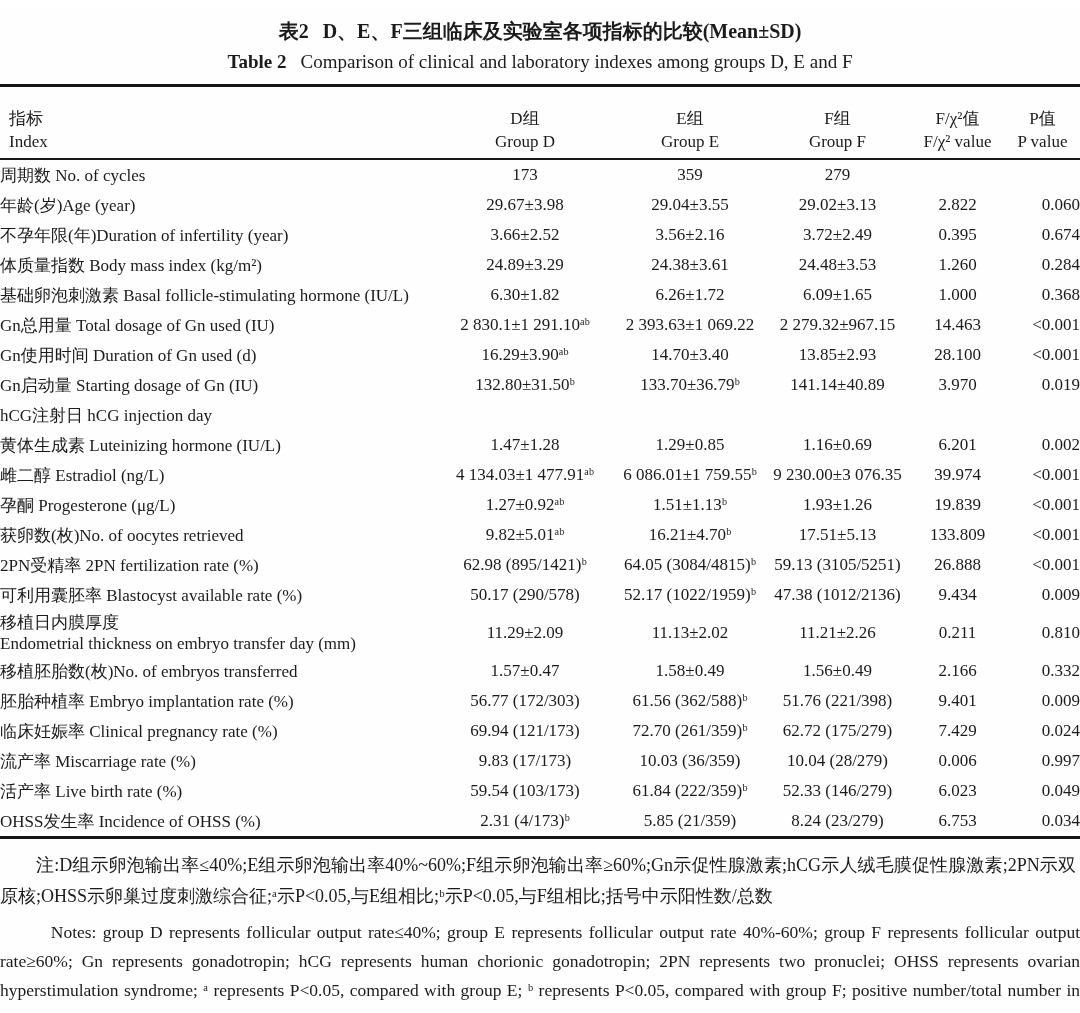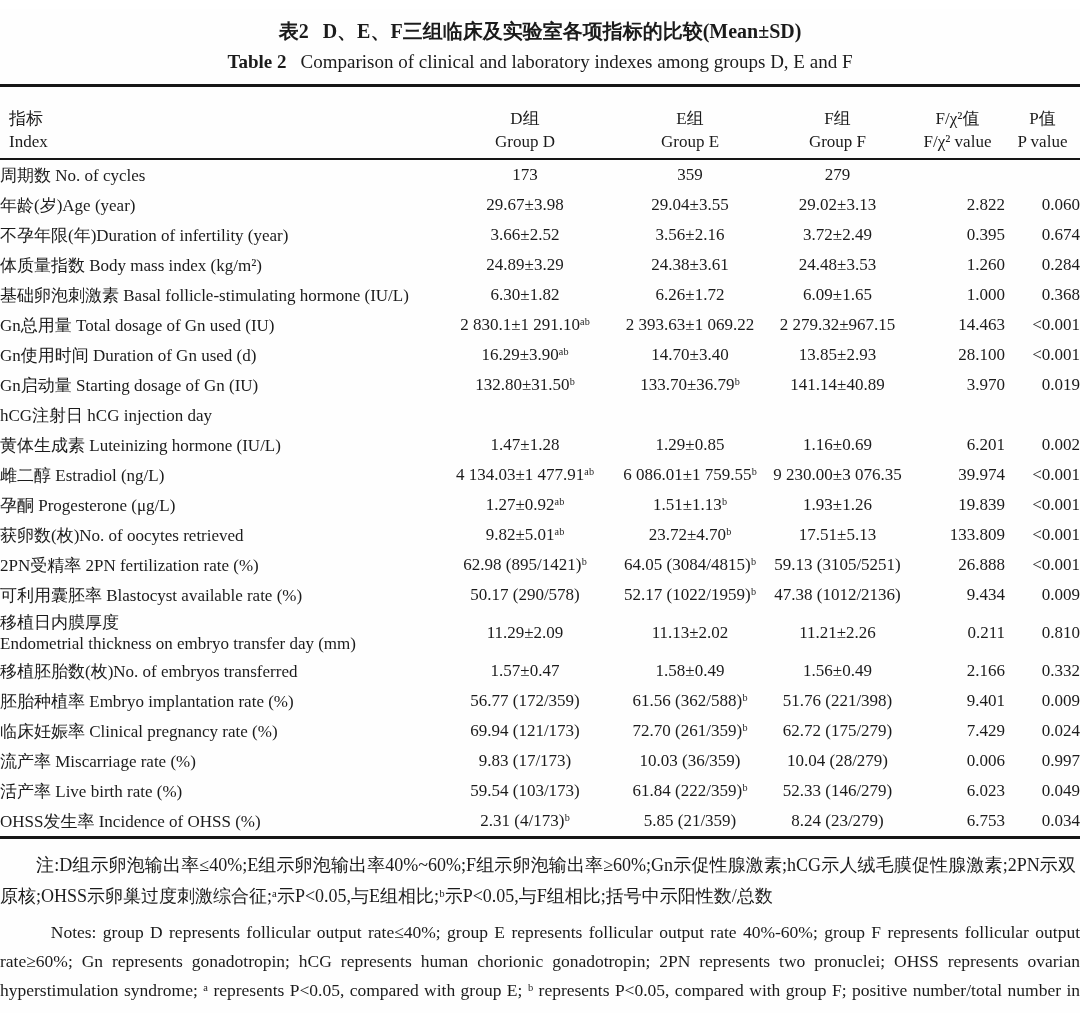--- a/index.html
+++ b/index.html
@@ -54,21 +54,21 @@
     height:30px;
   }
   td.c-label{
     text-align:left;
     padding-left:9px;
     white-space:pre-line;
     line-height:21px;
   }
   td.c-label.indent{}
   td.c-val{text-align:center;}
-  td.c-stat{text-align:right;padding-right:16px;}
+  td.c-stat{text-align:center;padding-right:16px;}
   td.c-p{text-align:right;padding-right:7px;}
   tr.tall td{height:46px;}
   .note-zh{
     margin:11px 4px 0 0;
     font-size:18px;
     line-height:31px;
     text-indent:2em;
     text-align:justify;
   }
   .note-en{
@@ -223,21 +223,21 @@
           <td class="c-label indent">孕酮 Progesterone (μg/L)</td>
           <td class="c-val">1.27±0.92ᵃᵇ</td>
           <td class="c-val">1.51±1.13ᵇ</td>
           <td class="c-val">1.93±1.26</td>
           <td class="c-stat">19.839</td>
           <td class="c-p">&lt;0.001</td>
         </tr>
         <tr>
           <td class="c-label">获卵数(枚)No. of oocytes retrieved</td>
           <td class="c-val">9.82±5.01ᵃᵇ</td>
-          <td class="c-val">23.72±4.70ᵇ</td>
+          <td class="c-val">16.21±4.70ᵇ</td>
           <td class="c-val">17.51±5.13</td>
           <td class="c-stat">133.809</td>
           <td class="c-p">&lt;0.001</td>
         </tr>
         <tr>
           <td class="c-label">2PN受精率 2PN fertilization rate (%)</td>
           <td class="c-val">62.98 (895/1421)ᵇ</td>
           <td class="c-val">64.05 (3084/4815)ᵇ</td>
           <td class="c-val">59.13 (3105/5251)</td>
           <td class="c-stat">26.888</td>
@@ -263,21 +263,21 @@
         <tr>
           <td class="c-label">移植胚胎数(枚)No. of embryos transferred</td>
           <td class="c-val">1.57±0.47</td>
           <td class="c-val">1.58±0.49</td>
           <td class="c-val">1.56±0.49</td>
           <td class="c-stat">2.166</td>
           <td class="c-p">0.332</td>
         </tr>
         <tr>
           <td class="c-label">胚胎种植率 Embryo implantation rate (%)</td>
-          <td class="c-val">56.77 (172/359)</td>
+          <td class="c-val">56.77 (172/303)</td>
           <td class="c-val">61.56 (362/588)ᵇ</td>
           <td class="c-val">51.76 (221/398)</td>
           <td class="c-stat">9.401</td>
           <td class="c-p">0.009</td>
         </tr>
         <tr>
           <td class="c-label">临床妊娠率 Clinical pregnancy rate (%)</td>
           <td class="c-val">69.94 (121/173)</td>
           <td class="c-val">72.70 (261/359)ᵇ</td>
           <td class="c-val">62.72 (175/279)</td>

